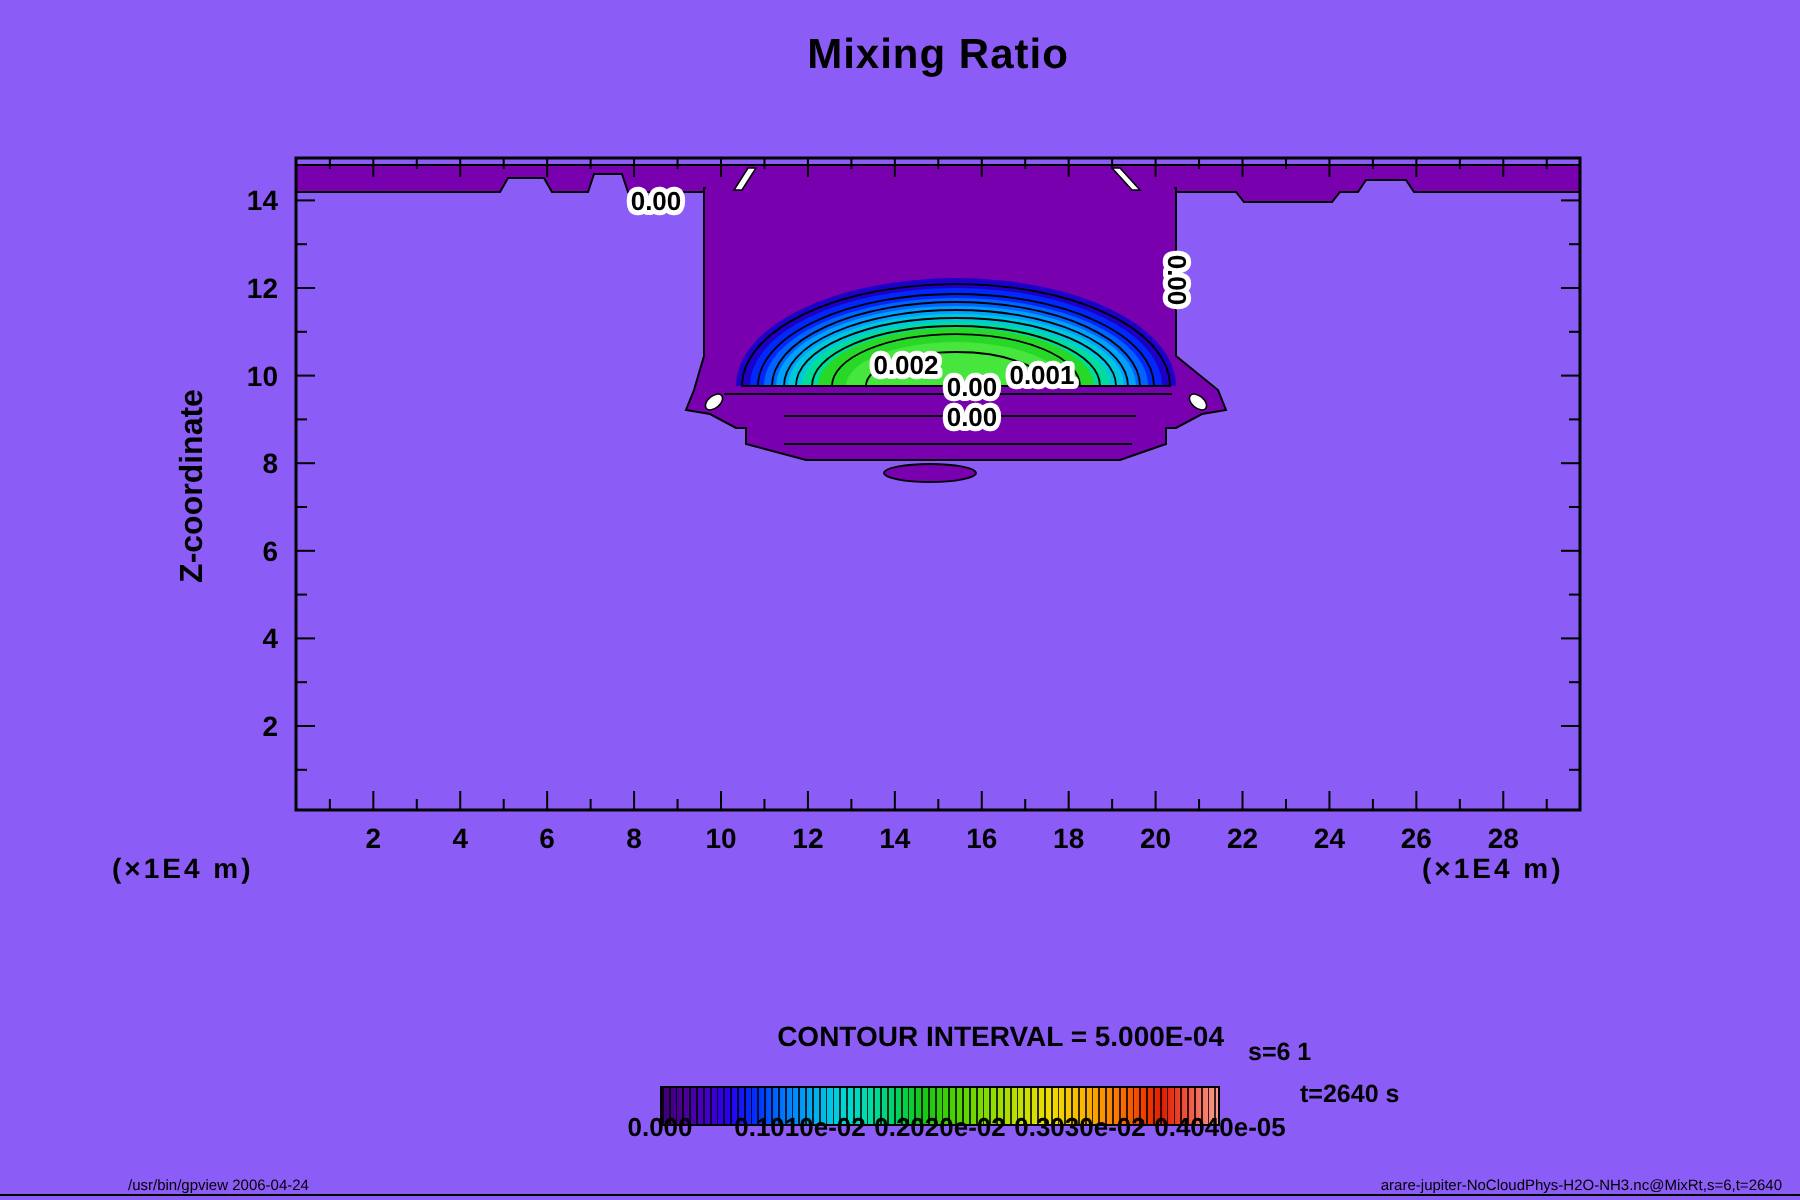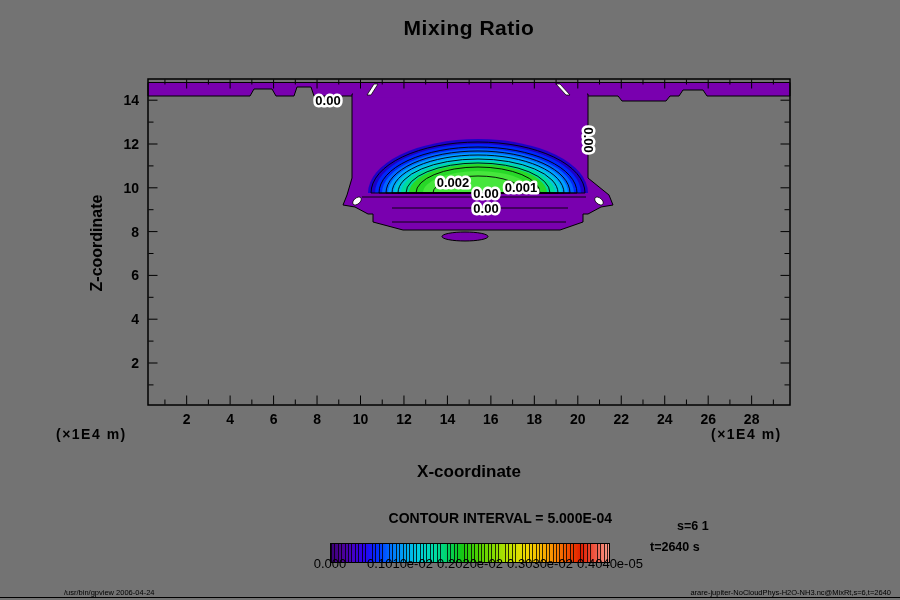--- a/index.html
+++ b/index.html
@@ -1,16 +1,16 @@
 <!DOCTYPE html>
 <html><head>
 <meta charset="utf-8">
 <style>
   html,body{margin:0;padding:0;background:#fff;}
-  .stage{position:relative;width:900px;height:600px;background:#737373;overflow:hidden;
+  .stage{position:relative;width:900px;height:600px;background:#8b5cf6;overflow:hidden;
          font-family:"Liberation Sans","DejaVu Sans",sans-serif;color:#000;}
   .stage svg{position:absolute;left:0;top:0;}
   .title{position:absolute;left:148px;top:16px;width:642px;text-align:center;
          font-size:21px;font-weight:bold;letter-spacing:.5px;}
   .xlabel{position:absolute;left:148px;top:462px;width:642px;text-align:center;
           font-size:17px;font-weight:bold;}
   .zwrap{position:absolute;left:97px;top:243px;width:0;height:0;}
   .zwrap span{position:absolute;transform:translate(-50%,-50%) rotate(-90deg);
           white-space:nowrap;font-size:16px;font-weight:bold;}
   .unit{position:absolute;top:426px;font-size:14px;letter-spacing:1.5px;white-space:nowrap;font-weight:bold;}
@@ -21,23 +21,23 @@
   .colorbar{position:absolute;left:330px;top:543px;width:280px;height:20px;
           border:1.2px solid #000;box-sizing:border-box;
           background:
            repeating-linear-gradient(to right, rgba(0,0,0,.8) 0 .9px, transparent .9px 3.41px),
            linear-gradient(to right,
              #3C0078 0%,#4B0096 4%,#4400C8 8%,#2800F0 12%,#0032FF 17%,#0078FF 22%,
              #00AAF0 27%,#00D2DC 32%,#00DCAA 37%,#00D264 42%,#14C814 47%,#50D200 53%,
              #8CDC00 59%,#C8E100 65%,#F0DC00 70%,#FAB400 76%,#FA8200 81%,#F04600 86%,
              #E11E00 90%,#F05A46 95%,#FA9C8C 100%);}
   .cbl{position:absolute;top:556px;transform:translateX(-50%);font-size:13px;
-          font-weight:normal;white-space:nowrap;}
+          font-weight:bold;white-space:nowrap;}
   .ann{position:absolute;font-size:12.5px;font-weight:bold;white-space:nowrap;}
-  .ann.s{left:677px;top:519px;}
+  .ann.s{left:624px;top:519px;}
   .ann.t{left:650px;top:540px;}
   .foot{position:absolute;top:588px;font-size:7.5px;white-space:nowrap;}
   .foot.l{left:64px;}
   .foot.r{right:9px;}
   .bottomline{position:absolute;left:0;top:597px;width:900px;height:0;
           border-top:1.5px solid #000;}
   .ticklabel{font-family:"Liberation Sans","DejaVu Sans",sans-serif;
           font-size:14px;font-weight:bold;fill:#000;}
   .clabel{font-family:"Liberation Sans","DejaVu Sans",sans-serif;
           font-size:13px;font-weight:bold;fill:#000;
@@ -220,21 +220,20 @@
       <text class="clabel" x="453" y="187" text-anchor="middle">0.002</text>
       <text class="clabel" x="521" y="192" text-anchor="middle">0.001</text>
       <text class="clabel" x="486" y="198" text-anchor="middle">0.00</text>
       <text class="clabel" x="486" y="213" text-anchor="middle">0.00</text>
     </g>
   </svg>
 
   <div class="zwrap">
     <span>Z-coordinate</span>
   </div>
-  <div class="xlabel">X-coordinate</div>
   <div class="unit left">(×1E4 m)</div>
   <div class="unit right">(×1E4 m)</div>
 
   <div class="cinterval">CONTOUR INTERVAL = 5.000E-04</div>
   <div class="colorbar"></div>
   <span class="cbl" style="left:330px">0.000</span>
   <span class="cbl" style="left:400px">0.1010e-02</span>
   <span class="cbl" style="left:470px">0.2020e-02</span>
   <span class="cbl" style="left:540px">0.3030e-02</span>
   <span class="cbl" style="left:610px">0.4040e-05</span>

